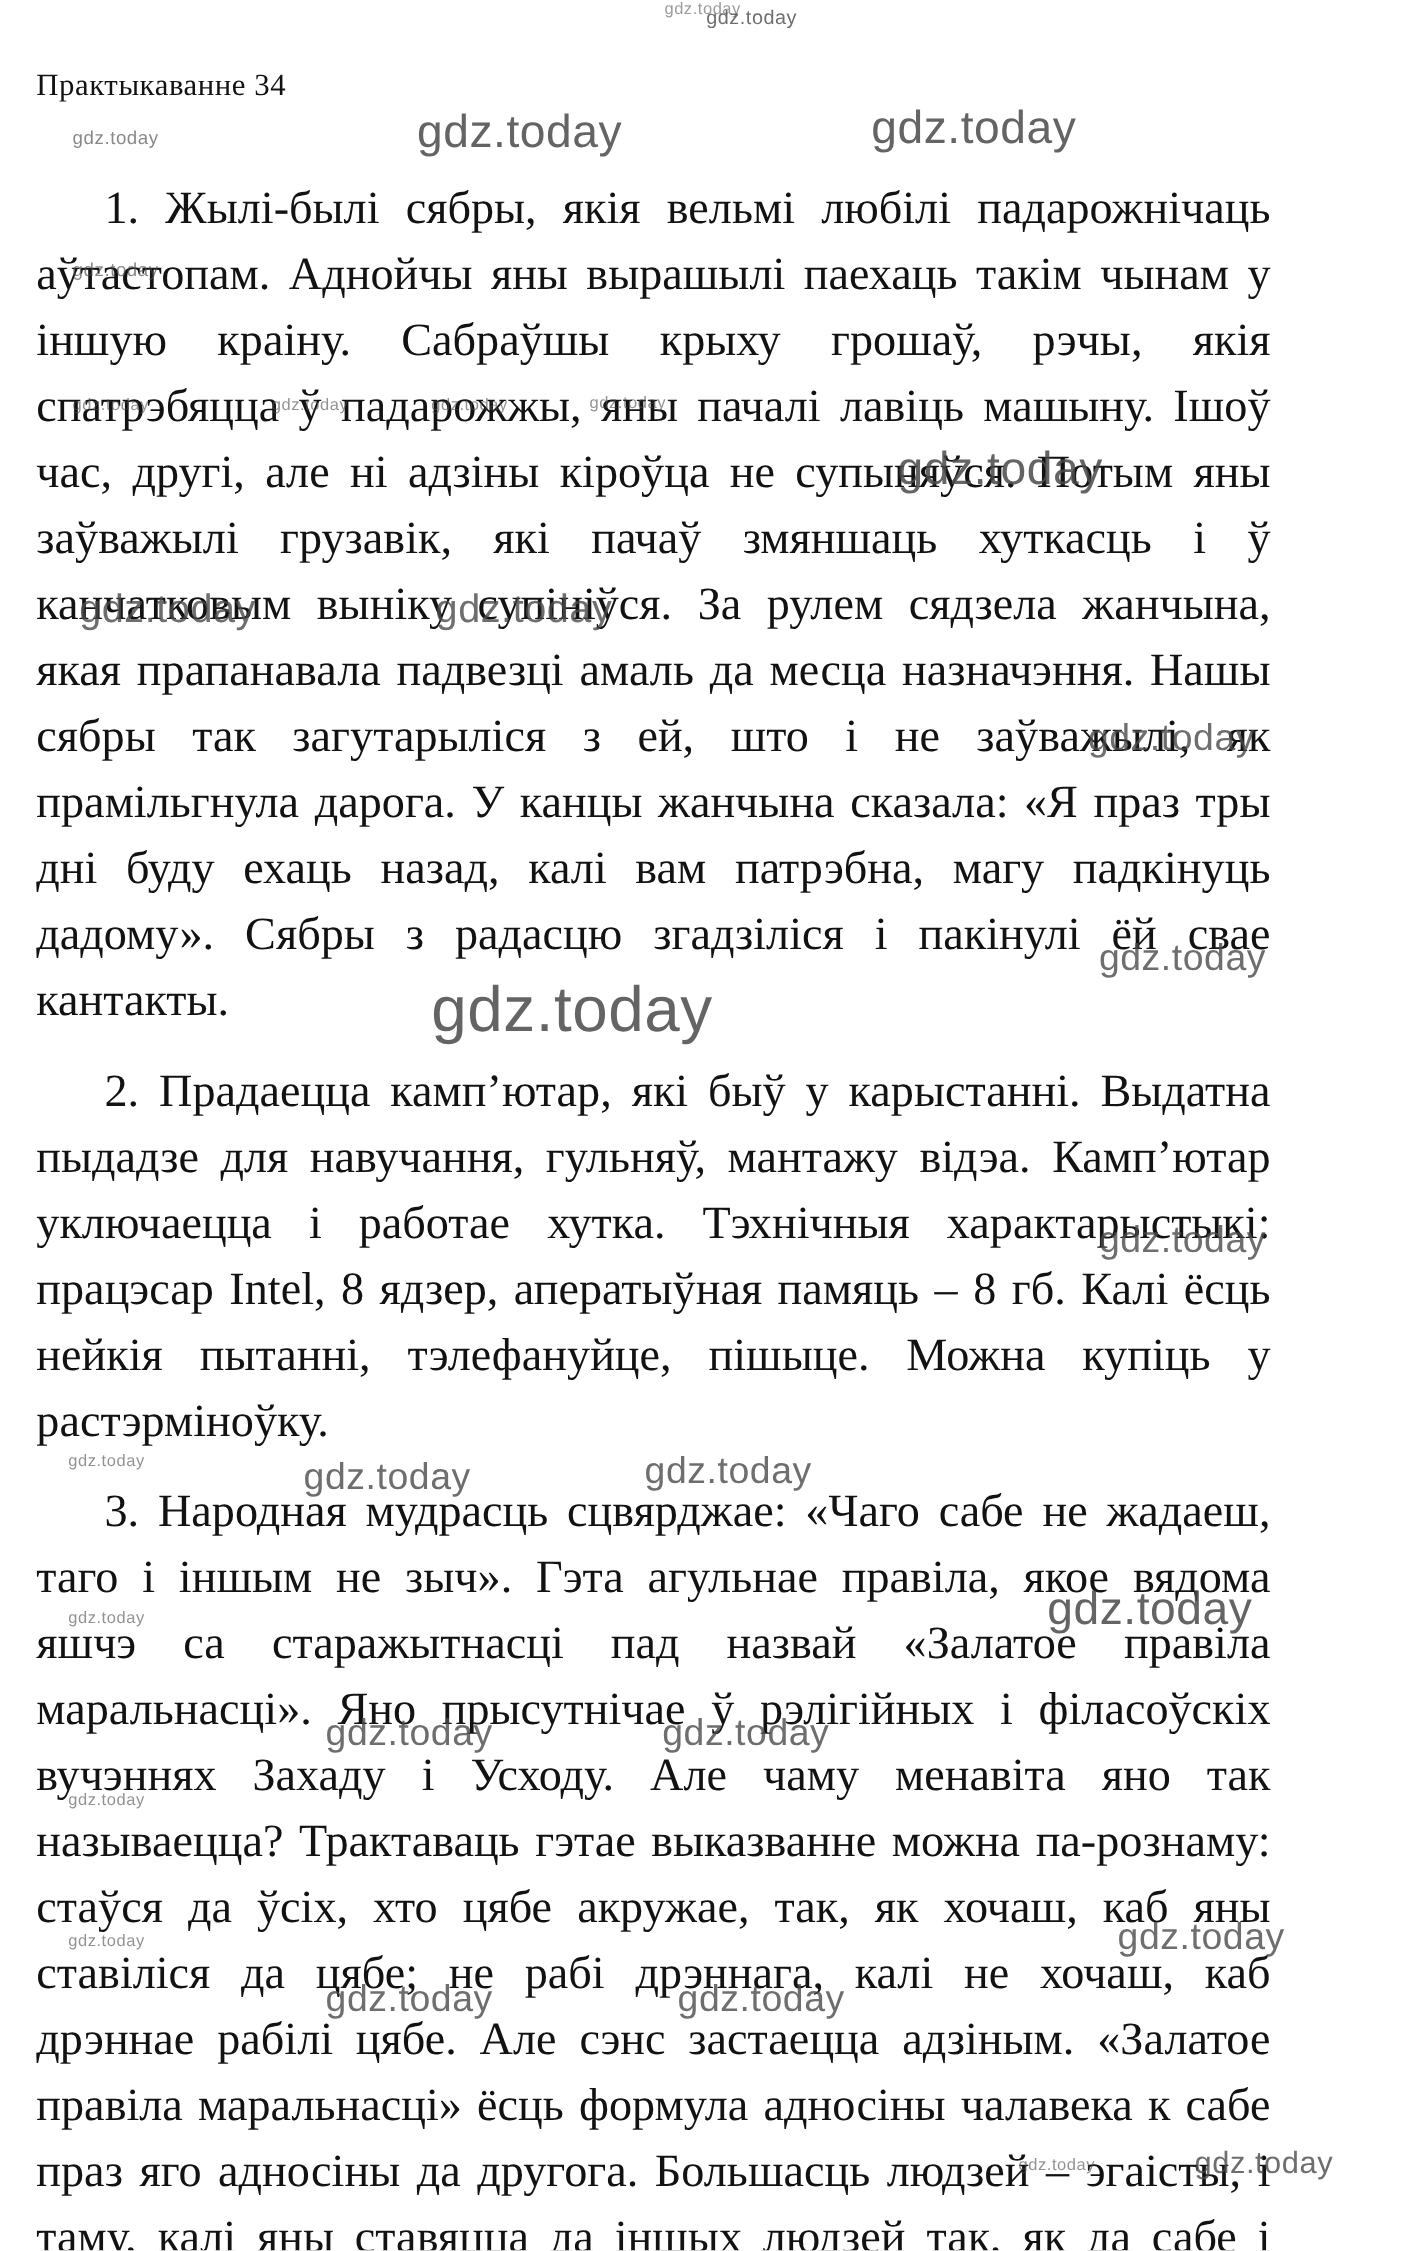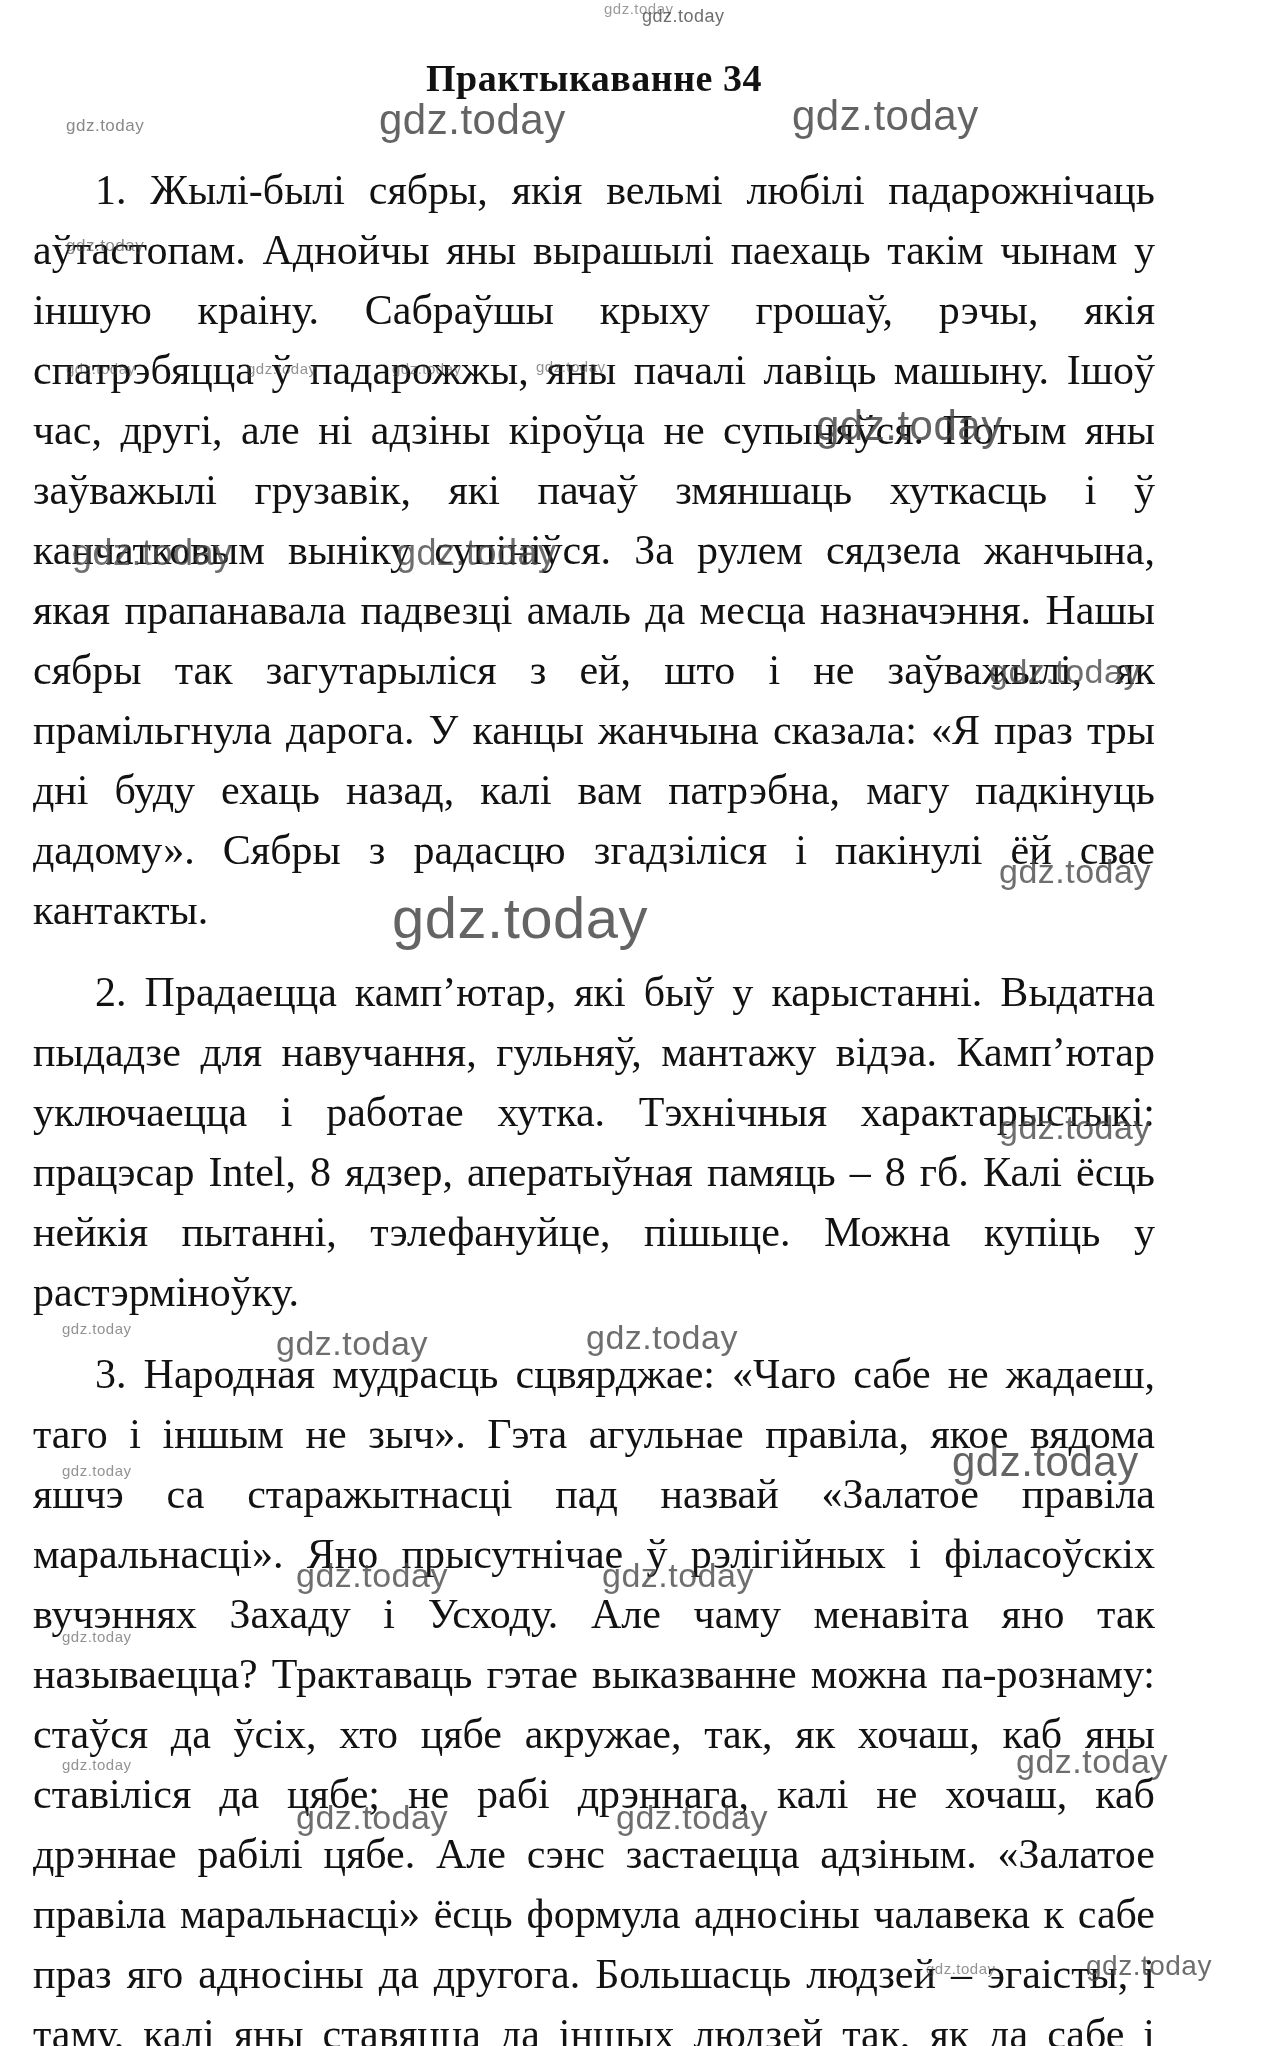--- a/index.html
+++ b/index.html
@@ -13,24 +13,24 @@
     color: #121212;
     overflow: hidden;
   }
   .text-block {
     position: absolute;
     left: 33px;
     top: 52px;
     width: 1122px;
   }
   .title {
-    text-align: center;
-    font-size: 38px;
+    text-align: left;
+    font-size: 28px;
     line-height: 52px;
-    font-weight: 700;
+    font-weight: 400;
     margin-bottom: 56px;
     letter-spacing: 0.5px;
   }
   p.para {
     font-size: 42px;
     line-height: 60px;
     text-align: justify;
     margin-bottom: 22px;
     word-spacing: 1px;
   }

